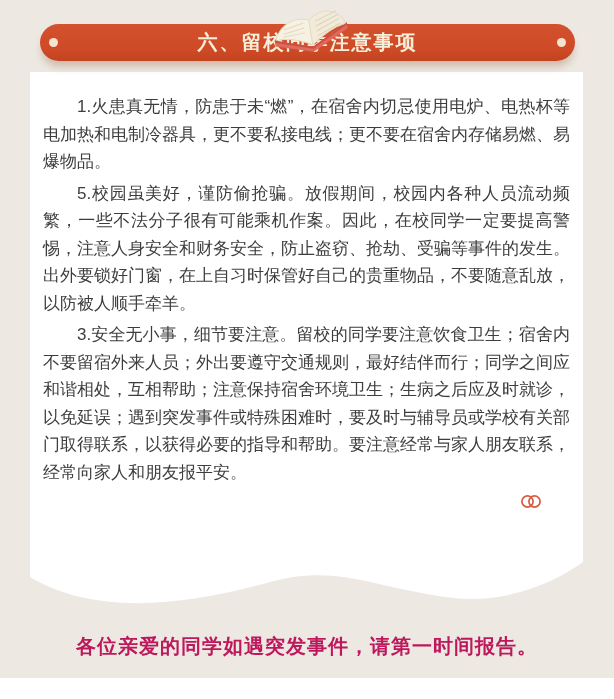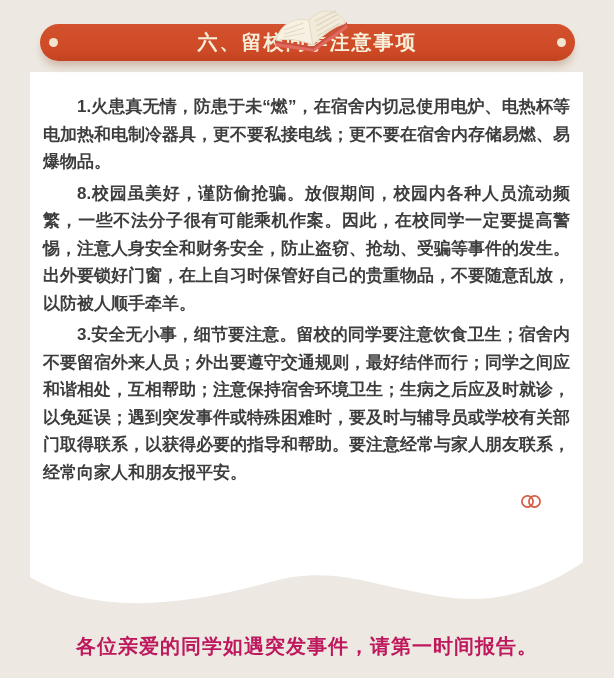--- a/index.html
+++ b/index.html
@@ -67,21 +67,21 @@
     z-index: 1;
   }
   .card-body {
     background: #ffffff;
     min-height: 478px;
     padding: 21px 13px 0 13px;
   }
   .card-body p {
     font-size: 17px;
     line-height: 27.5px;
-    font-weight: bold;
+    font-weight: normal;
     color: #3D3D3D;
     text-align: justify;
     text-indent: 2em;
     margin-bottom: 4px;
   }
   .rings {
     text-align: right;
     padding: 4px 28px 0 0;
     height: 20px;
   }
@@ -125,21 +125,21 @@
 
   <div class="banner">
     <span class="dot dot-left"></span>
     <span class="banner-title">六、留校同学注意事项</span>
     <span class="dot dot-right"></span>
   </div>
 
   <div class="card">
     <div class="card-body">
       <p>1.火患真无情，防患于未“燃”，在宿舍内切忌使用电炉、电热杯等电加热和电制冷器具，更不要私接电线；更不要在宿舍内存储易燃、易爆物品。</p>
-      <p>8.校园虽美好，谨防偷抢骗。放假期间，校园内各种人员流动频繁，一些不法分子很有可能乘机作案。因此，在校同学一定要提高警惕，注意人身安全和财务安全，防止盗窃、抢劫、受骗等事件的发生。出外要锁好门窗，在上自习时保管好自己的贵重物品，不要随意乱放，以防被人顺手牵羊。</p>
+      <p>5.校园虽美好，谨防偷抢骗。放假期间，校园内各种人员流动频繁，一些不法分子很有可能乘机作案。因此，在校同学一定要提高警惕，注意人身安全和财务安全，防止盗窃、抢劫、受骗等事件的发生。出外要锁好门窗，在上自习时保管好自己的贵重物品，不要随意乱放，以防被人顺手牵羊。</p>
       <p>3.安全无小事，细节要注意。留校的同学要注意饮食卫生；宿舍内不要留宿外来人员；外出要遵守交通规则，最好结伴而行；同学之间应和谐相处，互相帮助；注意保持宿舍环境卫生；生病之后应及时就诊，以免延误；遇到突发事件或特殊困难时，要及时与辅导员或学校有关部门取得联系，以获得必要的指导和帮助。要注意经常与家人朋友联系，经常向家人和朋友报平安。</p>
       <div class="rings">
         <svg width="22" height="15" viewBox="0 0 22 15">
           <circle cx="7.5" cy="7.5" r="5.6" fill="none" stroke="#D65C43" stroke-width="1.7"></circle>
           <circle cx="14.5" cy="7.5" r="5.6" fill="none" stroke="#D65C43" stroke-width="1.7"></circle>
         </svg>
       </div>
     </div>
     <svg class="wave" viewBox="0 0 553 80" preserveAspectRatio="none">
       <path d="M0 0 H553 V12 C525 32 475 56 415 47 C340 36 305 14 240 32 C155 56 65 66 0 27 Z" fill="#ffffff"></path>

